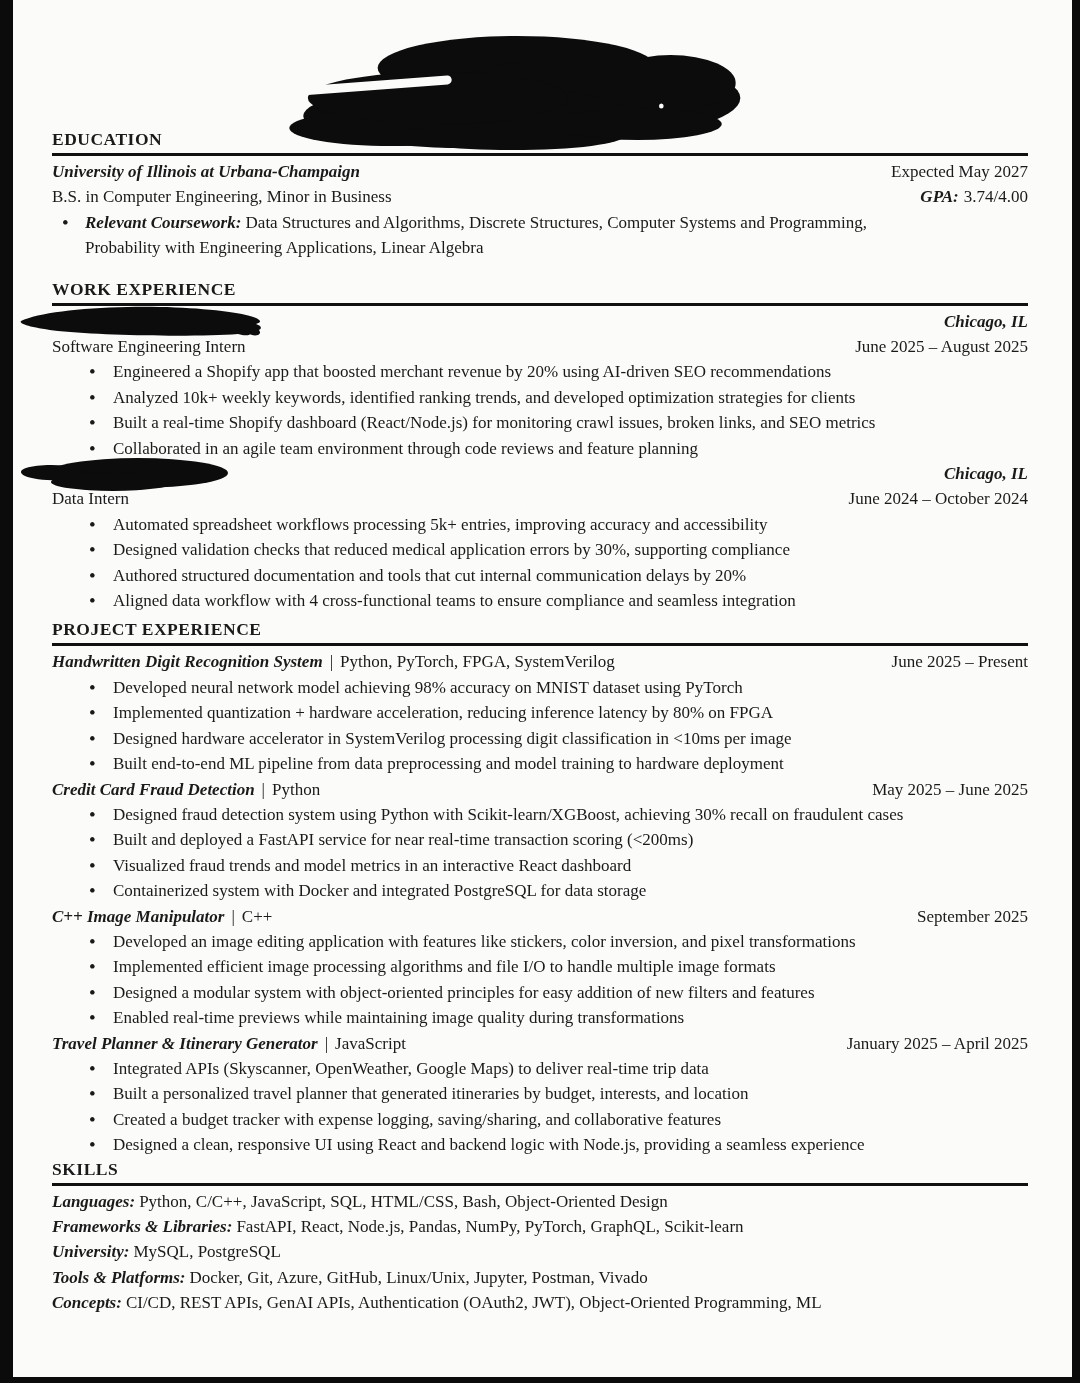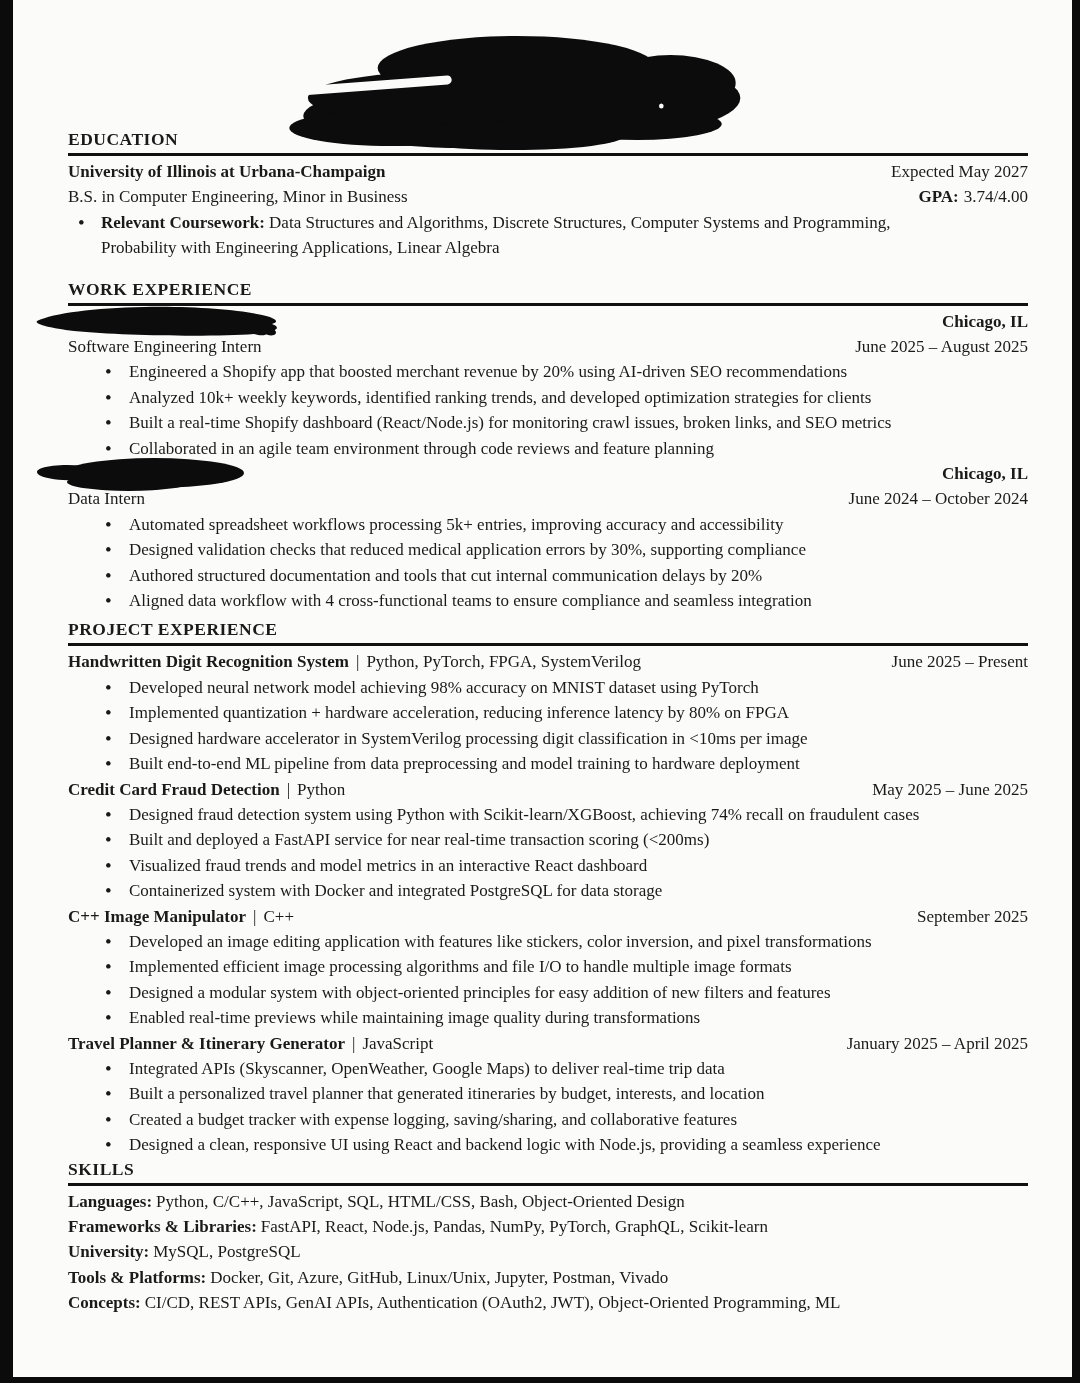--- a/index.html
+++ b/index.html
@@ -20,38 +20,37 @@
     position:absolute;
     left:267px; top:28px;
     width:465px; height:130px;
     z-index:5;
   }
   .content {
     position:relative;
     padding:128px 44px 0 39px;
     font-size:17px;
     z-index:1;
-    margin-left:16px;
   }
   h2.sec {
     font-size:17.5px;
     line-height:22px;
     font-weight:bold;
     letter-spacing:0.5px;
     border-bottom:3px solid #101010;
     padding-bottom:3px;
     margin-bottom:3px;
   }
   .row {
     display:flex;
     justify-content:space-between;
     align-items:baseline;
     line-height:25.4px;
   }
-  .b { font-weight:bold; }
+  .b { font-weight:bold;font-style:italic; }
   .i { }
   .gpa-label { margin-right:5px; }
   ul { list-style:none; }
   ul.bullets li {
     position:relative;
     padding-left:61px;
     line-height:25.4px;
   }
   ul.bullets li::before {
     content:"•";
@@ -185,21 +184,21 @@
           <li>Built end-to-end ML pipeline from data preprocessing and model training to hardware deployment</li>
         </ul>
       </div>
 
       <div class="project">
         <div class="row">
           <span><span class="b">Credit Card Fraud Detection</span><span class="proj-sep">|</span><span class="i">Python</span></span>
           <span>May 2025 – June 2025</span>
         </div>
         <ul class="bullets">
-          <li>Designed fraud detection system using Python with Scikit-learn/XGBoost, achieving 74% recall on fraudulent cases</li>
+          <li>Designed fraud detection system using Python with Scikit-learn/XGBoost, achieving 30% recall on fraudulent cases</li>
           <li>Built and deployed a FastAPI service for near real-time transaction scoring (&lt;200ms)</li>
           <li>Visualized fraud trends and model metrics in an interactive React dashboard</li>
           <li>Containerized system with Docker and integrated PostgreSQL for data storage</li>
         </ul>
       </div>
 
       <div class="project">
         <div class="row">
           <span><span class="b">C++ Image Manipulator</span><span class="proj-sep">|</span><span class="i">C++</span></span>
           <span>September 2025</span>

